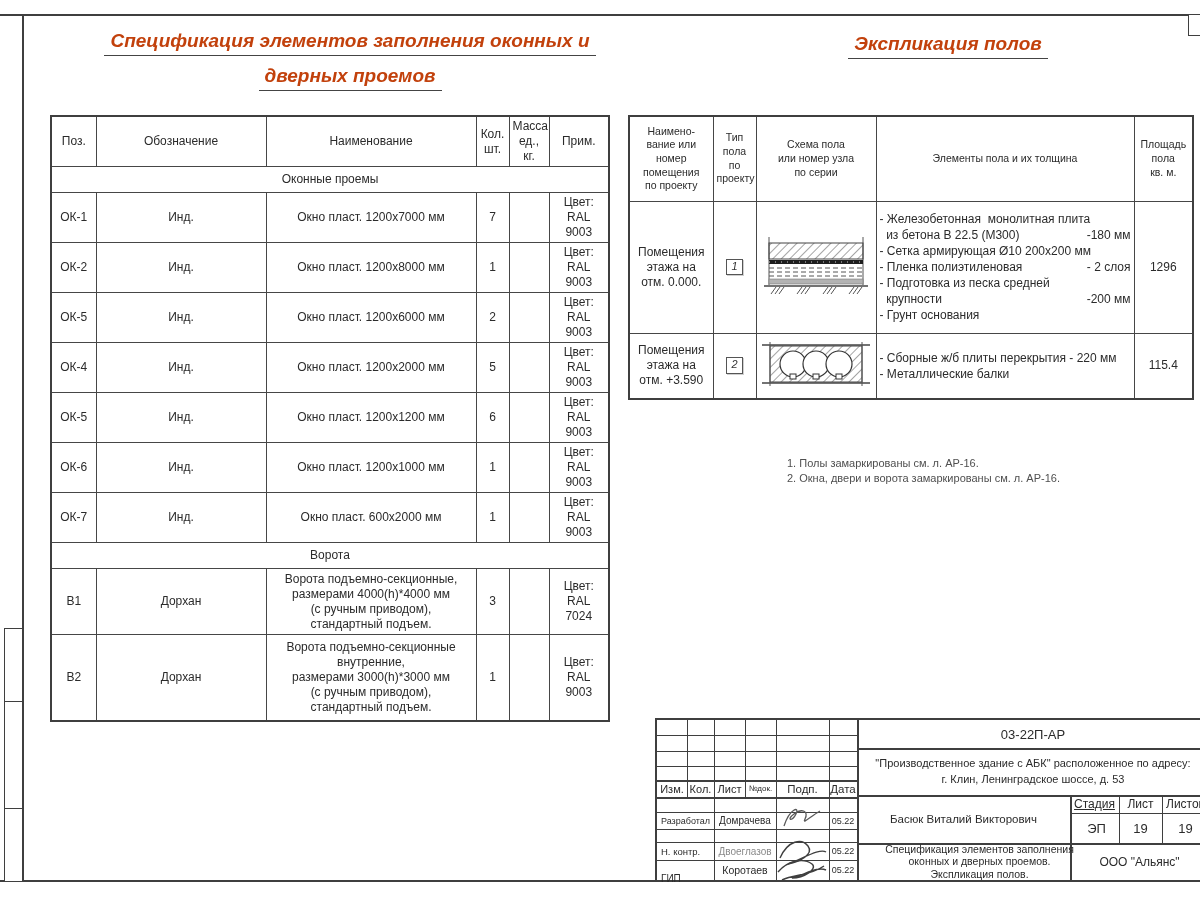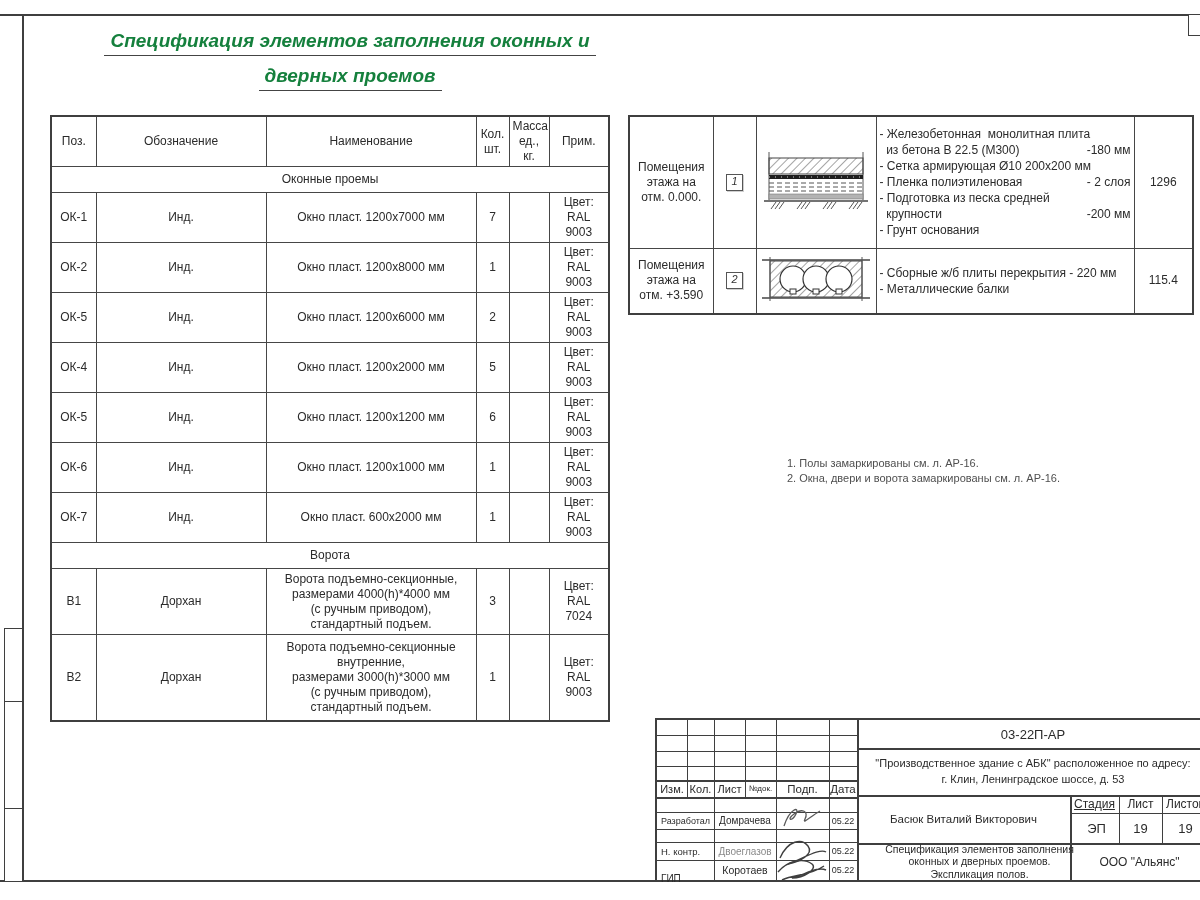--- a/index.html
+++ b/index.html
@@ -7,21 +7,21 @@
   .sheet { position:relative; width:1200px; height:900px; background:#ffffff; overflow:hidden;
            color:#2b2b2b; font-family:"Liberation Sans", sans-serif; }
   .hl, .vl { position:absolute; background:#3f3f3f; }
   .pre-line { white-space:pre-line; }
 
   
   .frame-box { position:absolute; border:1.5px solid #3f3f3f; background:#fff; }
 
   
   .big-title { position:absolute; text-align:center; font-style:italic; font-weight:bold;
-               font-size:19px; color:#15803d; }
+               font-size:19px; color:#c2410c; }
   .big-title .line { margin-bottom:9px; }
   .u { display:inline-block; border-bottom:1.5px solid #444; padding:0 6px 3px; }
 
   
   table.dtable { position:absolute; border-collapse:collapse; table-layout:fixed; background:#fff; }
   table.dtable td { border:1px solid #464646; text-align:center; vertical-align:middle;
                     font-size:12px; line-height:1.25; padding:2px 3px; color:#2b2b2b; }
   table.spec  { left:50px;  top:115px; width:558px; border:2px solid #3f3f3f; }
   table.floors{ left:628px; top:115px; width:564px; border:2px solid #3f3f3f; }
   tr.rh-hdr td { height:45px; }
@@ -182,30 +182,51 @@
 (с ручным приводом),
 стандартный подъем.</td>
       <td>1</td>
       <td></td>
       <td class="note pre-line">Цвет:
 RAL 9003</td>
     </tr>
   </tbody>
     </table>
 
+  <div class="big-title" style="left:808px;top:33px;width:280px;">
+    <div class="line"><span class="u">Экспликация полов</span></div>
+  </div>
 
   <table class="dtable floors">
     <colgroup>
         <col style="width:84px">
         <col style="width:43px">
         <col style="width:120px">
         <col style="width:258px">
         <col style="width:59px">
       </colgroup>
     <tbody>
+        <tr class="fh">
+      <td class="pre-line">Наимено-
+вание или
+номер
+помещения
+по проекту</td>
+      <td class="pre-line">Тип
+пола
+по
+проекту</td>
+      <td class="pre-line fh-mid">Схема пола
+или номер узла
+по серии</td>
+      <td class="fh-mid">Элементы пола и их толщина</td>
+      <td class="pre-line">Площадь
+пола
+кв. м.</td>
+    </tr>
     <tr class="fr1">
       <td class="room pre-line">Помещения
 этажа на
 отм. 0.000.</td>
       <td><span class="type-box">1</span></td>
       <td>
         <svg width="108" height="60" viewBox="0 0 108 60">
           <defs>
             <pattern id="hatchA" width="6" height="6" patternUnits="userSpaceOnUse" patternTransform="rotate(45)">
               <line x1="0" y1="0" x2="0" y2="6" stroke="#5a5a5a" stroke-width="1.1"></line>

